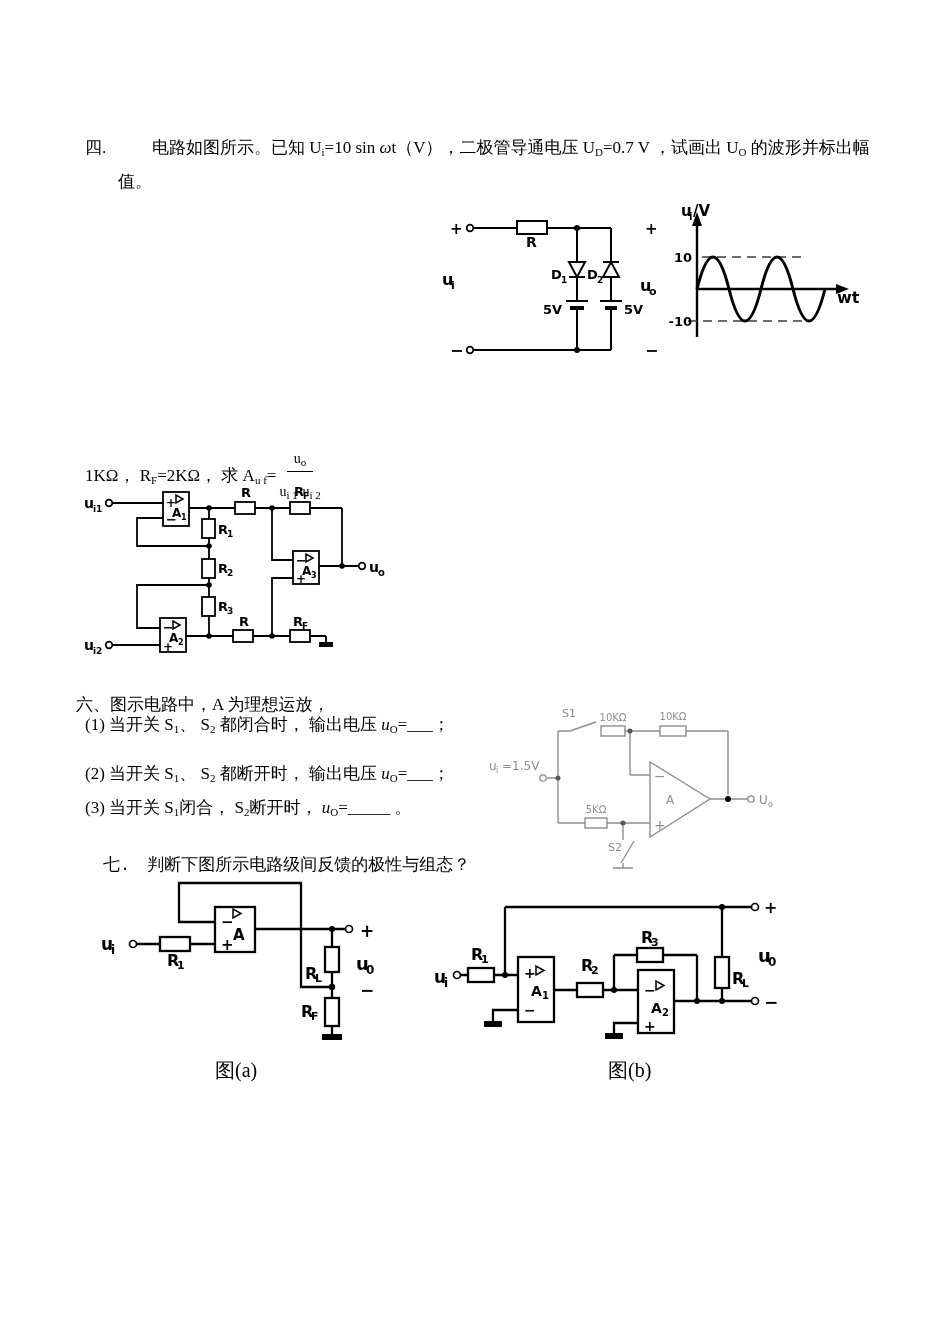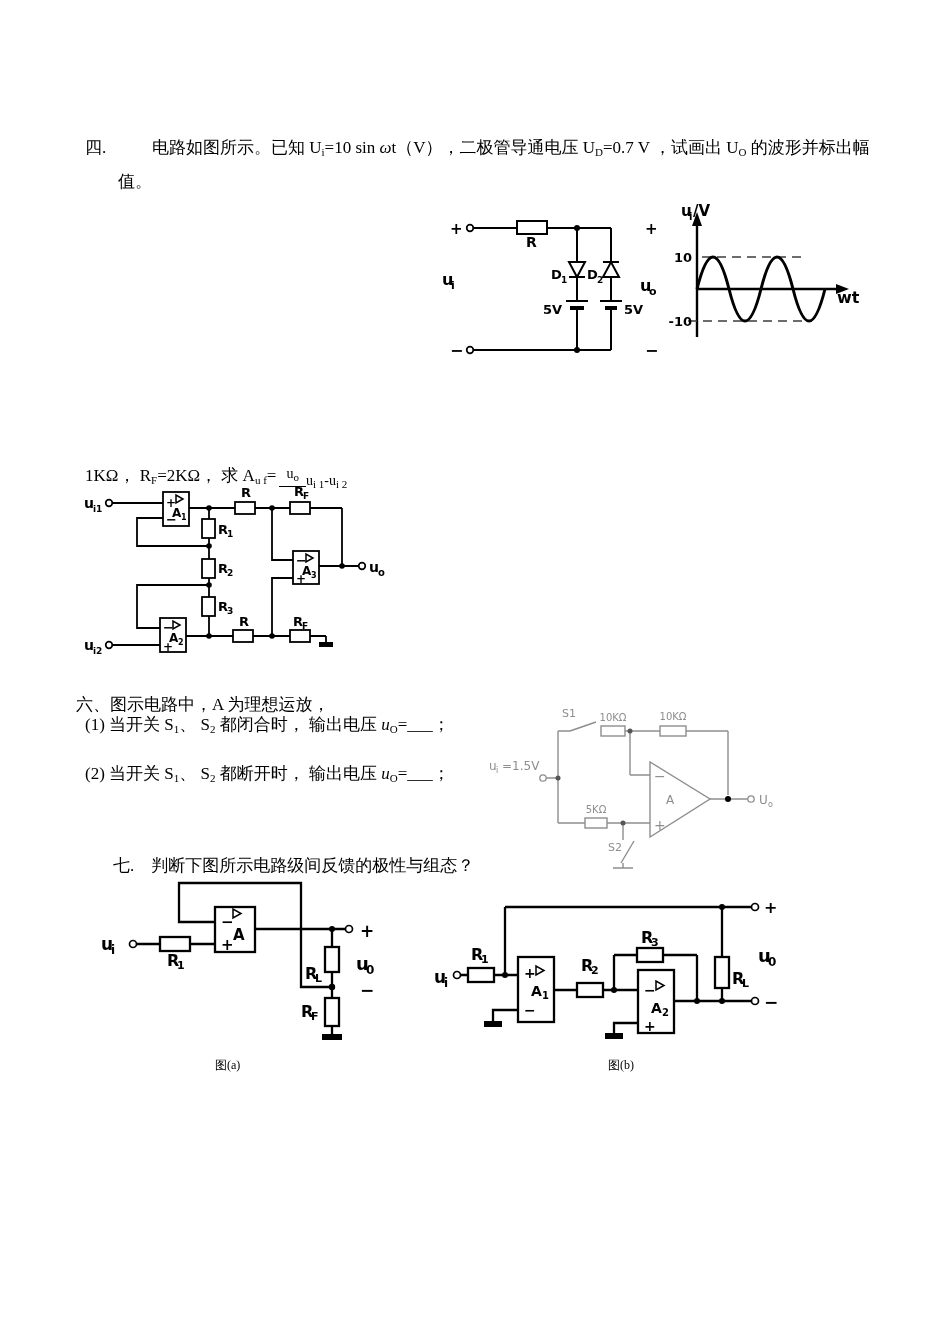--- a/index.html
+++ b/index.html
@@ -3,25 +3,25 @@
 <meta charset="utf-8">
 <style>
   html,body{margin:0;padding:0;background:#fff;}
   .page{position:relative;width:950px;height:1344px;background:#fff;overflow:hidden;
         font-family:"Liberation Serif",serif;color:#000;}
   .tline{position:absolute;font-size:17px;white-space:nowrap;line-height:1.25;}
   .seg-sub{font-size:11px;vertical-align:-3px;}
   .seg-i{font-style:italic;}
   .qnum{display:inline-block;width:67px;}
   .q5l2{display:flex;align-items:center;}
-  .frac{display:inline-flex;align-items:center;font-size:14px;margin-left:3px;}
+  .frac{display:inline-flex;flex-direction:column;align-items:center;font-size:14px;margin-left:3px;}
   .frac .num{border-bottom:1.5px solid #000;padding:0 7px 1px;}
   .frac .den{padding-top:11px;}
   .svg-abs{position:absolute;}
-  .caption{position:absolute;font-size:12px;}
+  .caption{position:absolute;font-size:20px;}
   
   .w{stroke:#000;stroke-width:2;fill:none;}
   .w5{stroke:#000;stroke-width:1.8;fill:none;}
   .wb{stroke:#000;stroke-width:2.3;fill:none;}
   .gw{stroke:#8e8e8e;stroke-width:1.4;fill:none;}
   .bx{fill:#fff;stroke:#000;stroke-width:2;}
   .bx5{fill:#fff;stroke:#000;stroke-width:1.8;}
   .bxb{fill:#fff;stroke:#000;stroke-width:2.3;}
   .gbx{fill:#fff;stroke:#8e8e8e;stroke-width:1.4;}
   .nd{fill:#000;stroke:none;}
@@ -152,20 +152,21 @@
     <text class="lb" x="239" y="626" font-size="13">R</text>
     <text class="lb" x="293" y="626" font-size="13">R</text>
     <text class="lb" x="302" y="629" font-size="9">F</text>
     <text class="lb" x="369" y="572" font-size="14">u</text>
     <text class="lb" x="378" y="576" font-size="10">o</text>
   </svg>
 
   <div class="tline" style="left:76px;top:694px;">六、图示电路中，A 为理想运放，</div>
   <div class="tline" style="left:85px;top:714px;"><span>(1)  当开关 S</span><span class="seg-sub">1</span><span>、 S</span><span class="seg-sub">2</span><span> 都闭合时， 输出电压 </span><span class="seg-i">u</span><span class="seg-sub">O</span><span>=___；</span></div>
   <div class="tline" style="left:85px;top:763px;"><span>(2)  当开关 S</span><span class="seg-sub">1</span><span>、 S</span><span class="seg-sub">2</span><span> 都断开时， 输出电压 </span><span class="seg-i">u</span><span class="seg-sub">O</span><span>=___；</span></div>
+  <div class="tline" style="left:85px;top:797px;"><span>(3)  当开关 S</span><span class="seg-sub">1</span><span>闭合， S</span><span class="seg-sub">2</span><span>断开时， </span><span class="seg-i">u</span><span class="seg-sub">O</span><span>=_____ 。</span></div>
 
   <svg class="svg-abs" style="left:485px;top:700px;" width="300" height="180" viewBox="485 700 300 180">
     <path class="gw" d="M558 731 V823 M546 778 H558 M558 731 H570 M625 731 H660 M686 731 H728 M728 731 V795 M630 731 V775 M630 775 H650 M558 823 H585 M607 823 H650 M623 823 V840 M623 863 V868 M613 868 H633 M710 799 H748"></path>
     <path class="gw" d="M570 731 L596 722"></path>
     <path class="gw" d="M634 841 L621 863"></path>
     <rect class="gbx" x="601" y="726" width="24" height="10"></rect>
     <rect class="gbx" x="660" y="726" width="26" height="10"></rect>
     <rect class="gbx" x="585" y="818" width="22" height="10"></rect>
     <polygon class="gw" points="650,762 650,837 710,799"></polygon>
     <circle class="gterm" cx="543" cy="778" r="3.2"></circle>
@@ -182,21 +183,21 @@
     <text class="lbg" x="502" y="770" font-size="12">=1.5V</text>
     <text class="lbg" x="596" y="813" font-size="10" text-anchor="middle">5KΩ</text>
     <text class="lbg" x="608" y="851" font-size="11">S2</text>
     <text class="lbg" x="666" y="804" font-size="12">A</text>
     <text class="lbg" x="654" y="781" font-size="14">−</text>
     <text class="lbg" x="654" y="830" font-size="14">+</text>
     <text class="lbg" x="759" y="804" font-size="12">U</text>
     <text class="lbg" x="768" y="807" font-size="8">o</text>
   </svg>
 
-  <div class="tline" style="left:113px;top:855px;">七.　判断下图所示电路级间反馈的极性与组态？</div>
+  <div class="tline" style="left:103px;top:855px;font-family:Liberation Mono, monospace;">七.　判断下图所示电路级间反馈的极性与组态？</div>
 
   <svg class="svg-abs" style="left:85px;top:878px;" width="300" height="172" viewBox="85 878 300 172">
     <path class="wb" d="M137 944 H160 M190 944 H215 M215 922 H179 V883 H301 V987 H332 M255 929 H347 M332 929 V947 M332 972 V998 M332 1026 V1034"></path>
     <rect class="bxb" x="160" y="937" width="30" height="14"></rect>
     <rect class="bxb" x="215" y="907" width="40" height="45"></rect>
     <rect class="bxb" x="325" y="947" width="14" height="25"></rect>
     <rect class="bxb" x="325" y="998" width="14" height="28"></rect>
     <rect class="fillb" x="322" y="1034" width="20" height="6"></rect>
     <polygon class="tri" points="233,909 233,918 241,913.5"></polygon>
     <circle class="term" cx="133" cy="944" r="3.5"></circle>

